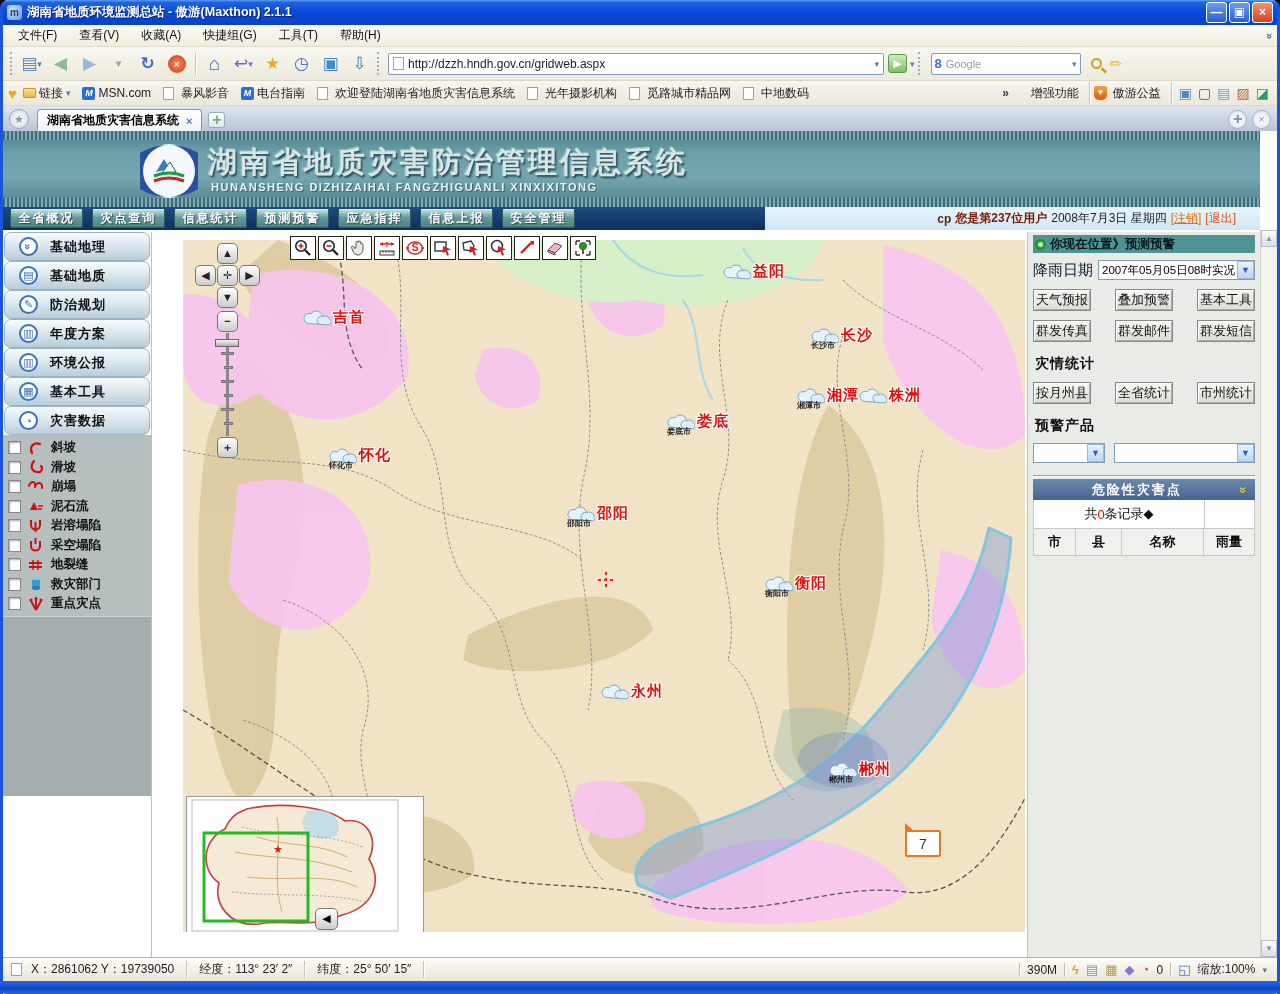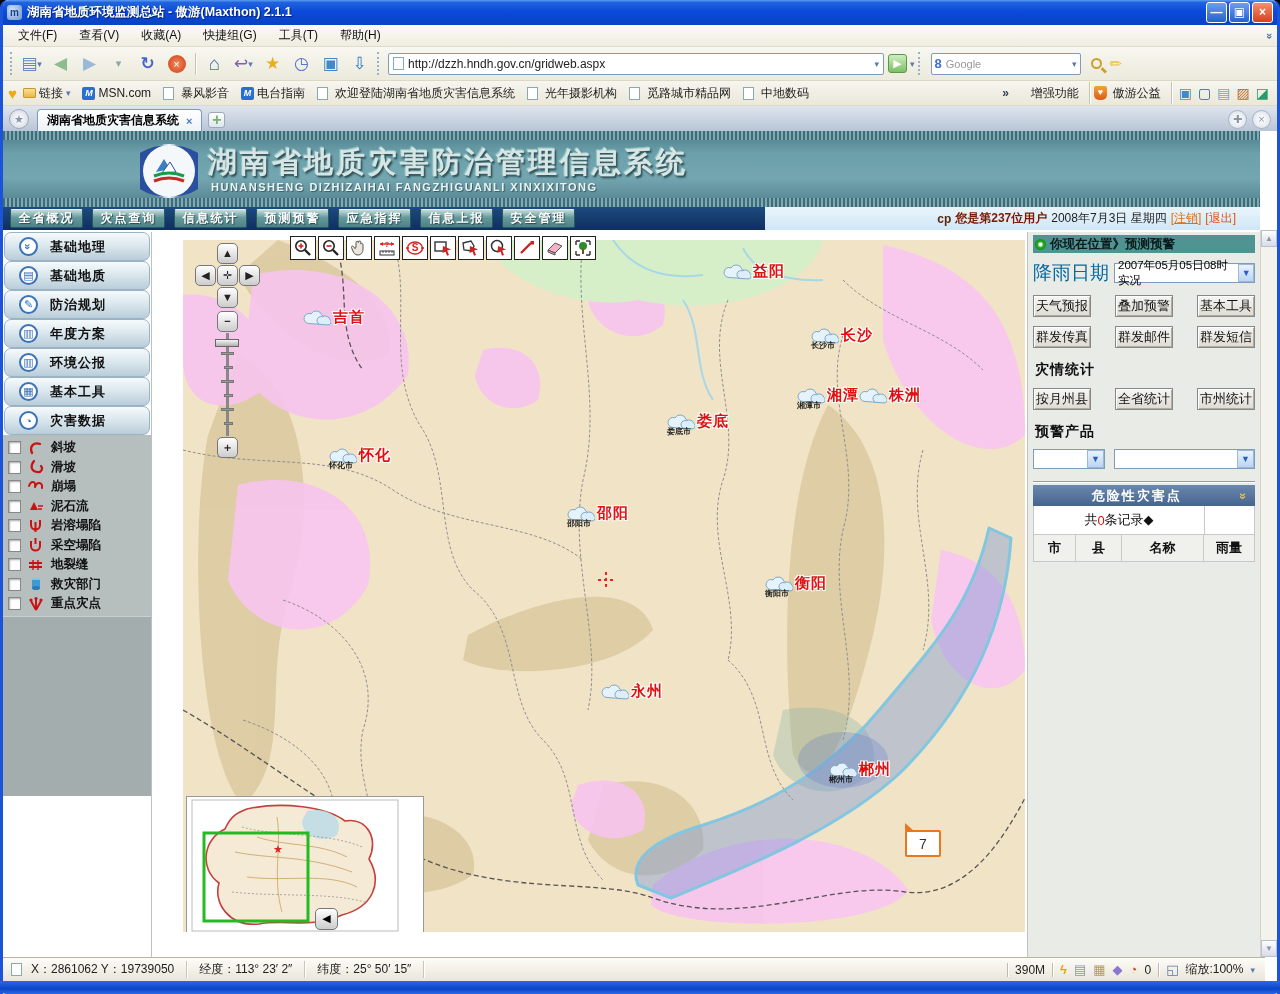--- a/index.html
+++ b/index.html
@@ -95,21 +95,21 @@
 .crosshair::after{content:"";position:absolute;top:7px;left:0;height:2px;width:16px;background:repeating-linear-gradient(90deg,#e22 0 3px,transparent 3px 6px)}
 .flag{position:absolute;left:722px;top:590px;width:36px;height:27px;background:#fff;border:2px solid #e87820;border-radius:2px;text-align:center;font-size:14px;color:#333;line-height:24px;z-index:4}
 .flag::before{content:"";position:absolute;left:-2px;top:-9px;border-left:9px solid #e87820;border-top:8px solid transparent}
 .minimap{position:absolute;left:3px;top:556px;width:238px;height:139px;background:#fff;border:1px solid #999;z-index:4}
 .mmarrow{position:absolute;left:128px;top:111px;width:23px;height:22px;background:linear-gradient(#fff,#ccc);border:1.5px solid #777;border-radius:5px;text-align:center;line-height:19px;font-size:11px}
 
 .rp{position:absolute;left:1024px;right:17px;top:2px;bottom:0;background:#e9ebe7;border-left:1px solid #c0c4c0;padding:3px 5px}
 .locbar{height:18px;background:#4f9393;display:flex;align-items:center;gap:4px;padding-left:2px;font-size:12.5px;font-weight:bold;color:#0a1a1a}
 .gdot{width:11px;height:11px;border-radius:50%;background:radial-gradient(#fff 15%,#22aa22 40%,#0a7a0a);flex:none}
 .rainrow{display:flex;align-items:center;margin-top:7px;gap:5px}
-.rainrow label{font-size:19px;color:#0369a1}
+.rainrow label{font-size:15px;color:#0f172a}
 .selbox{height:20px;background:#fff;border:1px solid #7f9db9;display:flex;align-items:center;font-size:11.5px;padding-left:3px;justify-content:space-between}
 .selbox .ab{width:17px;height:18px;background:linear-gradient(#eaf2fd,#bcd4f2);border:1px solid #9ab8dc;color:#2a5fbf;font-size:9px;text-align:center;line-height:16px}
 .btnrow{display:flex;gap:24px;margin-top:9px}
 .xpbtn{flex:1;height:22px;background:linear-gradient(180deg,#f6f6f4,#dddbd2);border:1px solid #888;box-shadow:inset 1px 1px 0 #fff,inset -1px -1px 0 #b0aca0;font-size:13px;color:#111;text-align:center;line-height:20px;white-space:nowrap}
 .rhead{font-size:14px;font-weight:bold;color:#111;margin:13px 0 0 2px;letter-spacing:1px}
 .ddrow{display:flex;gap:9px;margin-top:8px}
 .groove{margin-top:12px;border-top:1px solid #9a9a9a;box-shadow:0 1px 0 #fff}
 .dhead{margin-top:3px;height:21px;background:linear-gradient(180deg,#6a88ae,#46648e);display:flex;align-items:center;color:#fff;font-size:13px;font-weight:bold}
 .dhead span.t{flex:1;text-align:center;letter-spacing:2px}
 .dhead .cv{color:#e8c048;transform:rotate(90deg);font-size:12px;margin-right:8px;font-weight:bold}
@@ -117,21 +117,21 @@
 .recrow .lft{flex:1;display:flex;align-items:center;justify-content:center;font-size:13px;color:#111}
 .recrow .lft b{color:#e01010;font-weight:normal}
 .recrow .rgt{width:50px;border-left:1px solid #c8c8c8}
 .thr{display:flex;height:27px;background:#f0f0ec;border:1px solid #c8c8c8;border-top:none}
 .thr div{display:flex;align-items:center;justify-content:center;font-size:13px;font-weight:bold;color:#111;border-right:1px solid #c8c8c8}
 
 .vsb{position:absolute;right:0;top:0;width:17px;bottom:0;background:#f3f2ec;border-left:1px solid #d8d4c8}
 .vsb .b{height:17px;background:linear-gradient(#fdfdfb,#d8dce8);border:1px solid #b8c0d0;color:#8a96b0;font-size:8px;text-align:center;line-height:15px}
 .vsb .b.dn{position:absolute;bottom:0;left:0;right:0}
 
-.sb{position:absolute;left:0;right:12px;top:957px;height:24px;background:linear-gradient(180deg,#fdfcf8,#e9e5d8);border-top:1px solid #b8b4a4;display:flex;align-items:center;font-size:12px;color:#222;padding:0 6px;white-space:nowrap}
+.sb{position:absolute;left:0;right:0;top:957px;height:24px;background:linear-gradient(180deg,#fdfcf8,#e9e5d8);border-top:1px solid #b8b4a4;display:flex;align-items:center;font-size:12px;color:#222;padding:0 6px;white-space:nowrap}
 .sb .seg{display:flex;align-items:center;gap:5px;padding:0 12px;border-right:1px solid #cac6b6;box-shadow:1px 0 0 #fff;height:70%}
 .sb .seg.first{padding-left:2px}
 .sb .right{margin-left:auto;display:flex;align-items:center;gap:7px;padding-right:4px}
 .sb .vr{width:1px;height:14px;background:#c0bcac;box-shadow:1px 0 0 #fff}
 .winbottom{position:absolute;left:-3px;right:-3px;top:981px;height:13px;background:linear-gradient(180deg,#2a68e8,#0c46c4 60%,#2a68e8);border-radius:0 0 6px 6px}
 .ico{font-size:13px;line-height:1}
 </style>
 </head>
 <body>
 

